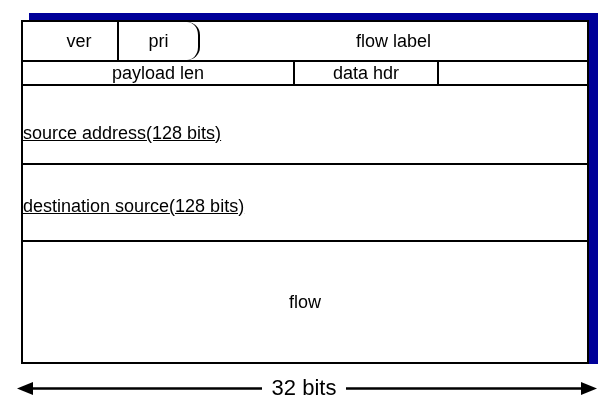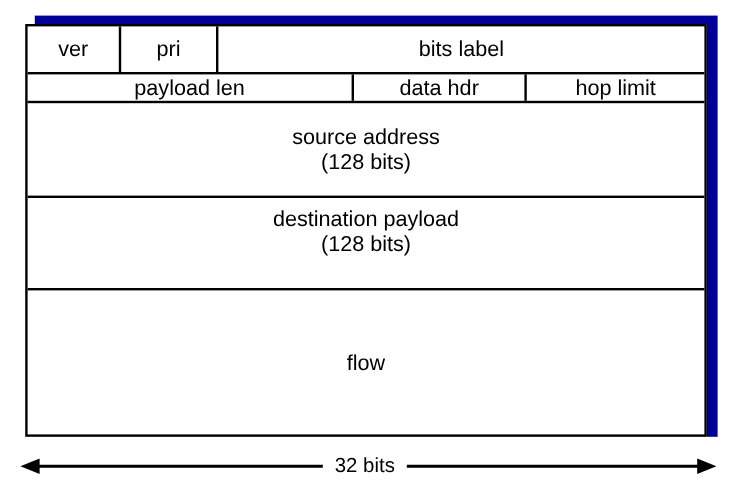--- a/index.html
+++ b/index.html
@@ -70,36 +70,37 @@
     line-height: 21px;
     white-space: nowrap;
     height: 100%;
   }
 
   .cell.vdiv {
     border-right: 2px solid #000000;
   }
 
   .cell.stacked {
-    flex-direction: column;
+    flex-direction: row;
     align-items: center;
     justify-content: flex-start;
     padding-top: 7px;
+    text-decoration: underline;
   }
 
   
   .row-1 { top: 0px;   height: 40px; }
   .row-2 { top: 40px;  height: 24px; }
   .row-3 { top: 75px;  height: 68px; }
   .row-4 { top: 143px; height: 77px; }
   .row-5 { top: 220px; height: 120px; }
 
   
-  .c-ver  { width: 78px; }
-  .c-pri  { width: 81px; }
+  .c-ver  { width: 78px; margin-left: 18px; }
+  .c-pri  { width: 81px; border-radius: 13px; }
   .c-flow { flex: 1 1 auto; }
 
   
   .c-payload { width: 272px; }
   .c-nexthdr { width: 144px; }
   .c-hoplimit{ flex: 1 1 auto; }
 
   .c-full { width: 100%; }
 
   .line1 { display: block; }
@@ -116,21 +117,21 @@
   }
   .measure svg {
     display: block;
   }
   .measure-label {
     position: absolute;
     left: 0;
     top: 0;
     width: 608px;
     text-align: center;
-    font-size: 17px;
+    font-size: 22px;
     line-height: 28px;
     color: #000000;
     pointer-events: none;
   }
   .measure-label span {
     background: #ffffff;
     padding: 0 10px;
   }
 </style>
 </head>
@@ -143,46 +144,43 @@
   <div class="header-table">
 
     <div class="row divided row-1">
       <div class="cell vdiv c-ver">
         <span>ver</span>
       </div>
       <div class="cell vdiv c-pri">
         <span>pri</span>
       </div>
       <div class="cell c-flow">
-        <span>bits label</span>
+        <span>flow label</span>
       </div>
     </div>
 
     <div class="row divided row-2">
       <div class="cell vdiv c-payload">
         <span>payload len</span>
       </div>
       <div class="cell vdiv c-nexthdr">
         <span>data hdr</span>
-      </div>
-      <div class="cell c-hoplimit">
-        <span>hop limit</span>
       </div>
     </div>
 
     <div class="row divided row-3">
       <div class="cell stacked c-full">
         <span class="line1">source address</span>
         <span class="line2">(128 bits)</span>
       </div>
     </div>
 
     <div class="row divided row-4">
       <div class="cell stacked c-full">
-        <span class="line1">destination payload</span>
+        <span class="line1">destination source</span>
         <span class="line2">(128 bits)</span>
       </div>
     </div>
 
     <div class="row row-5">
       <div class="cell c-full">
         <span>flow</span>
       </div>
     </div>
 

